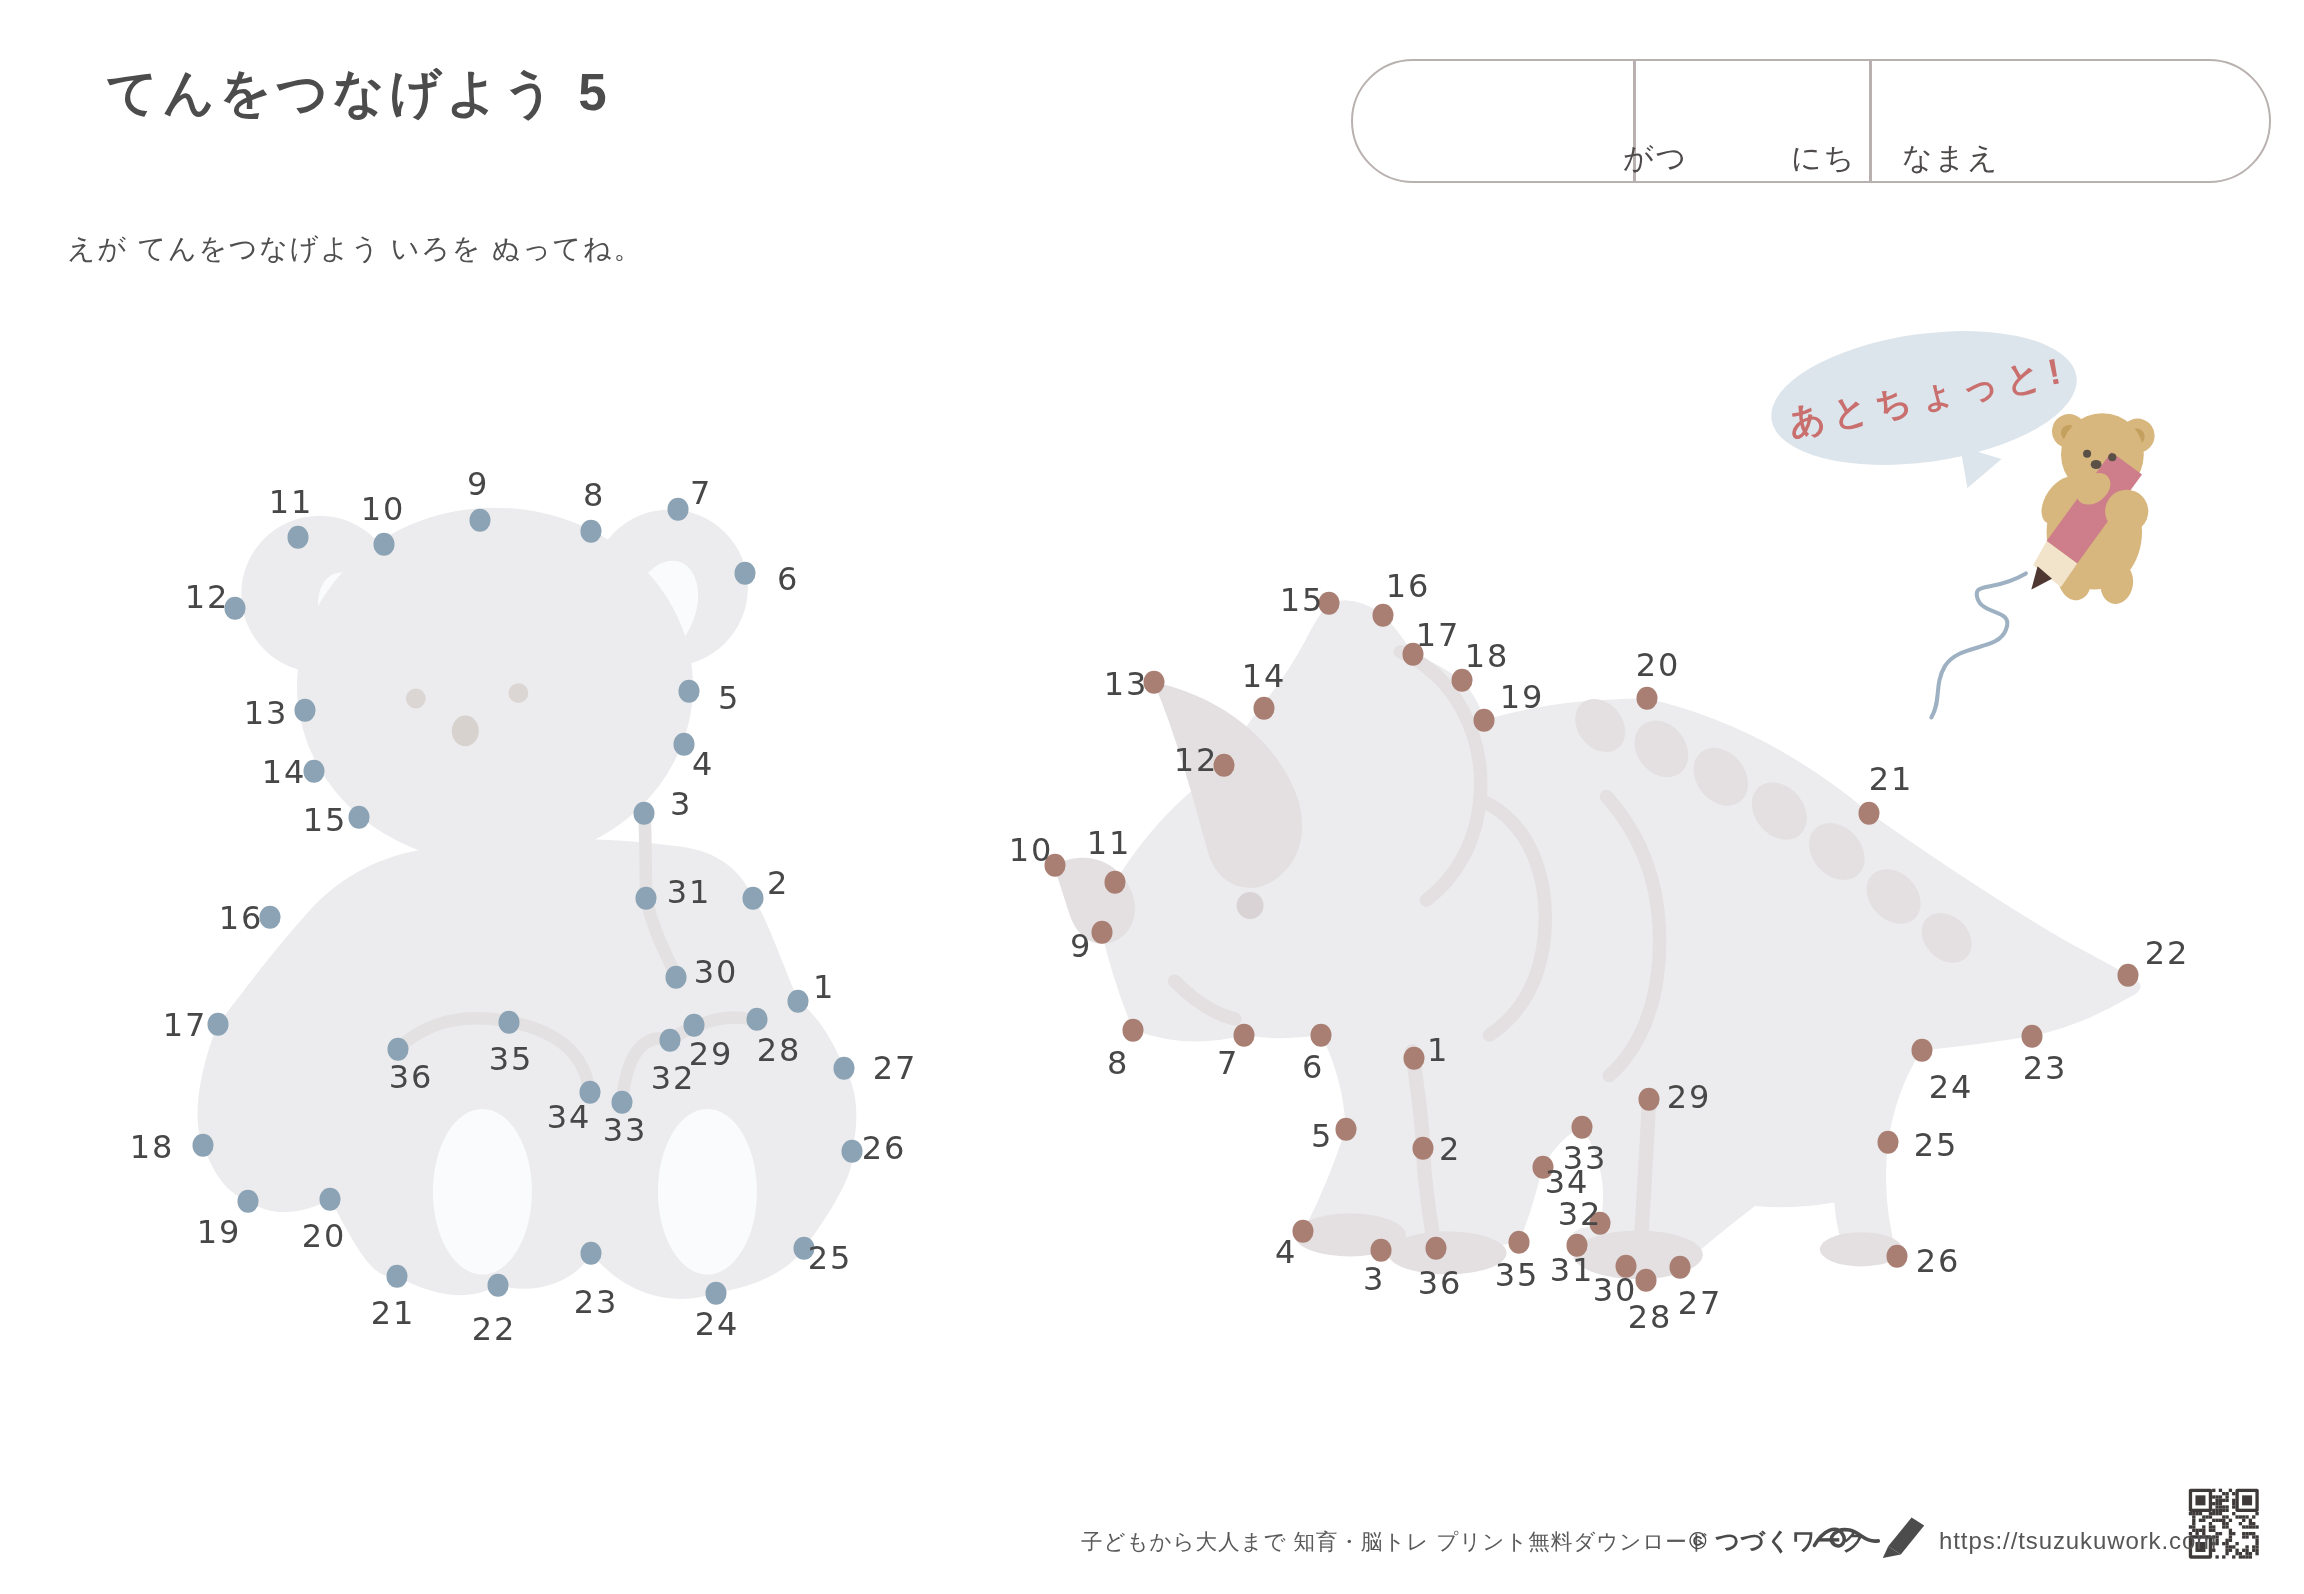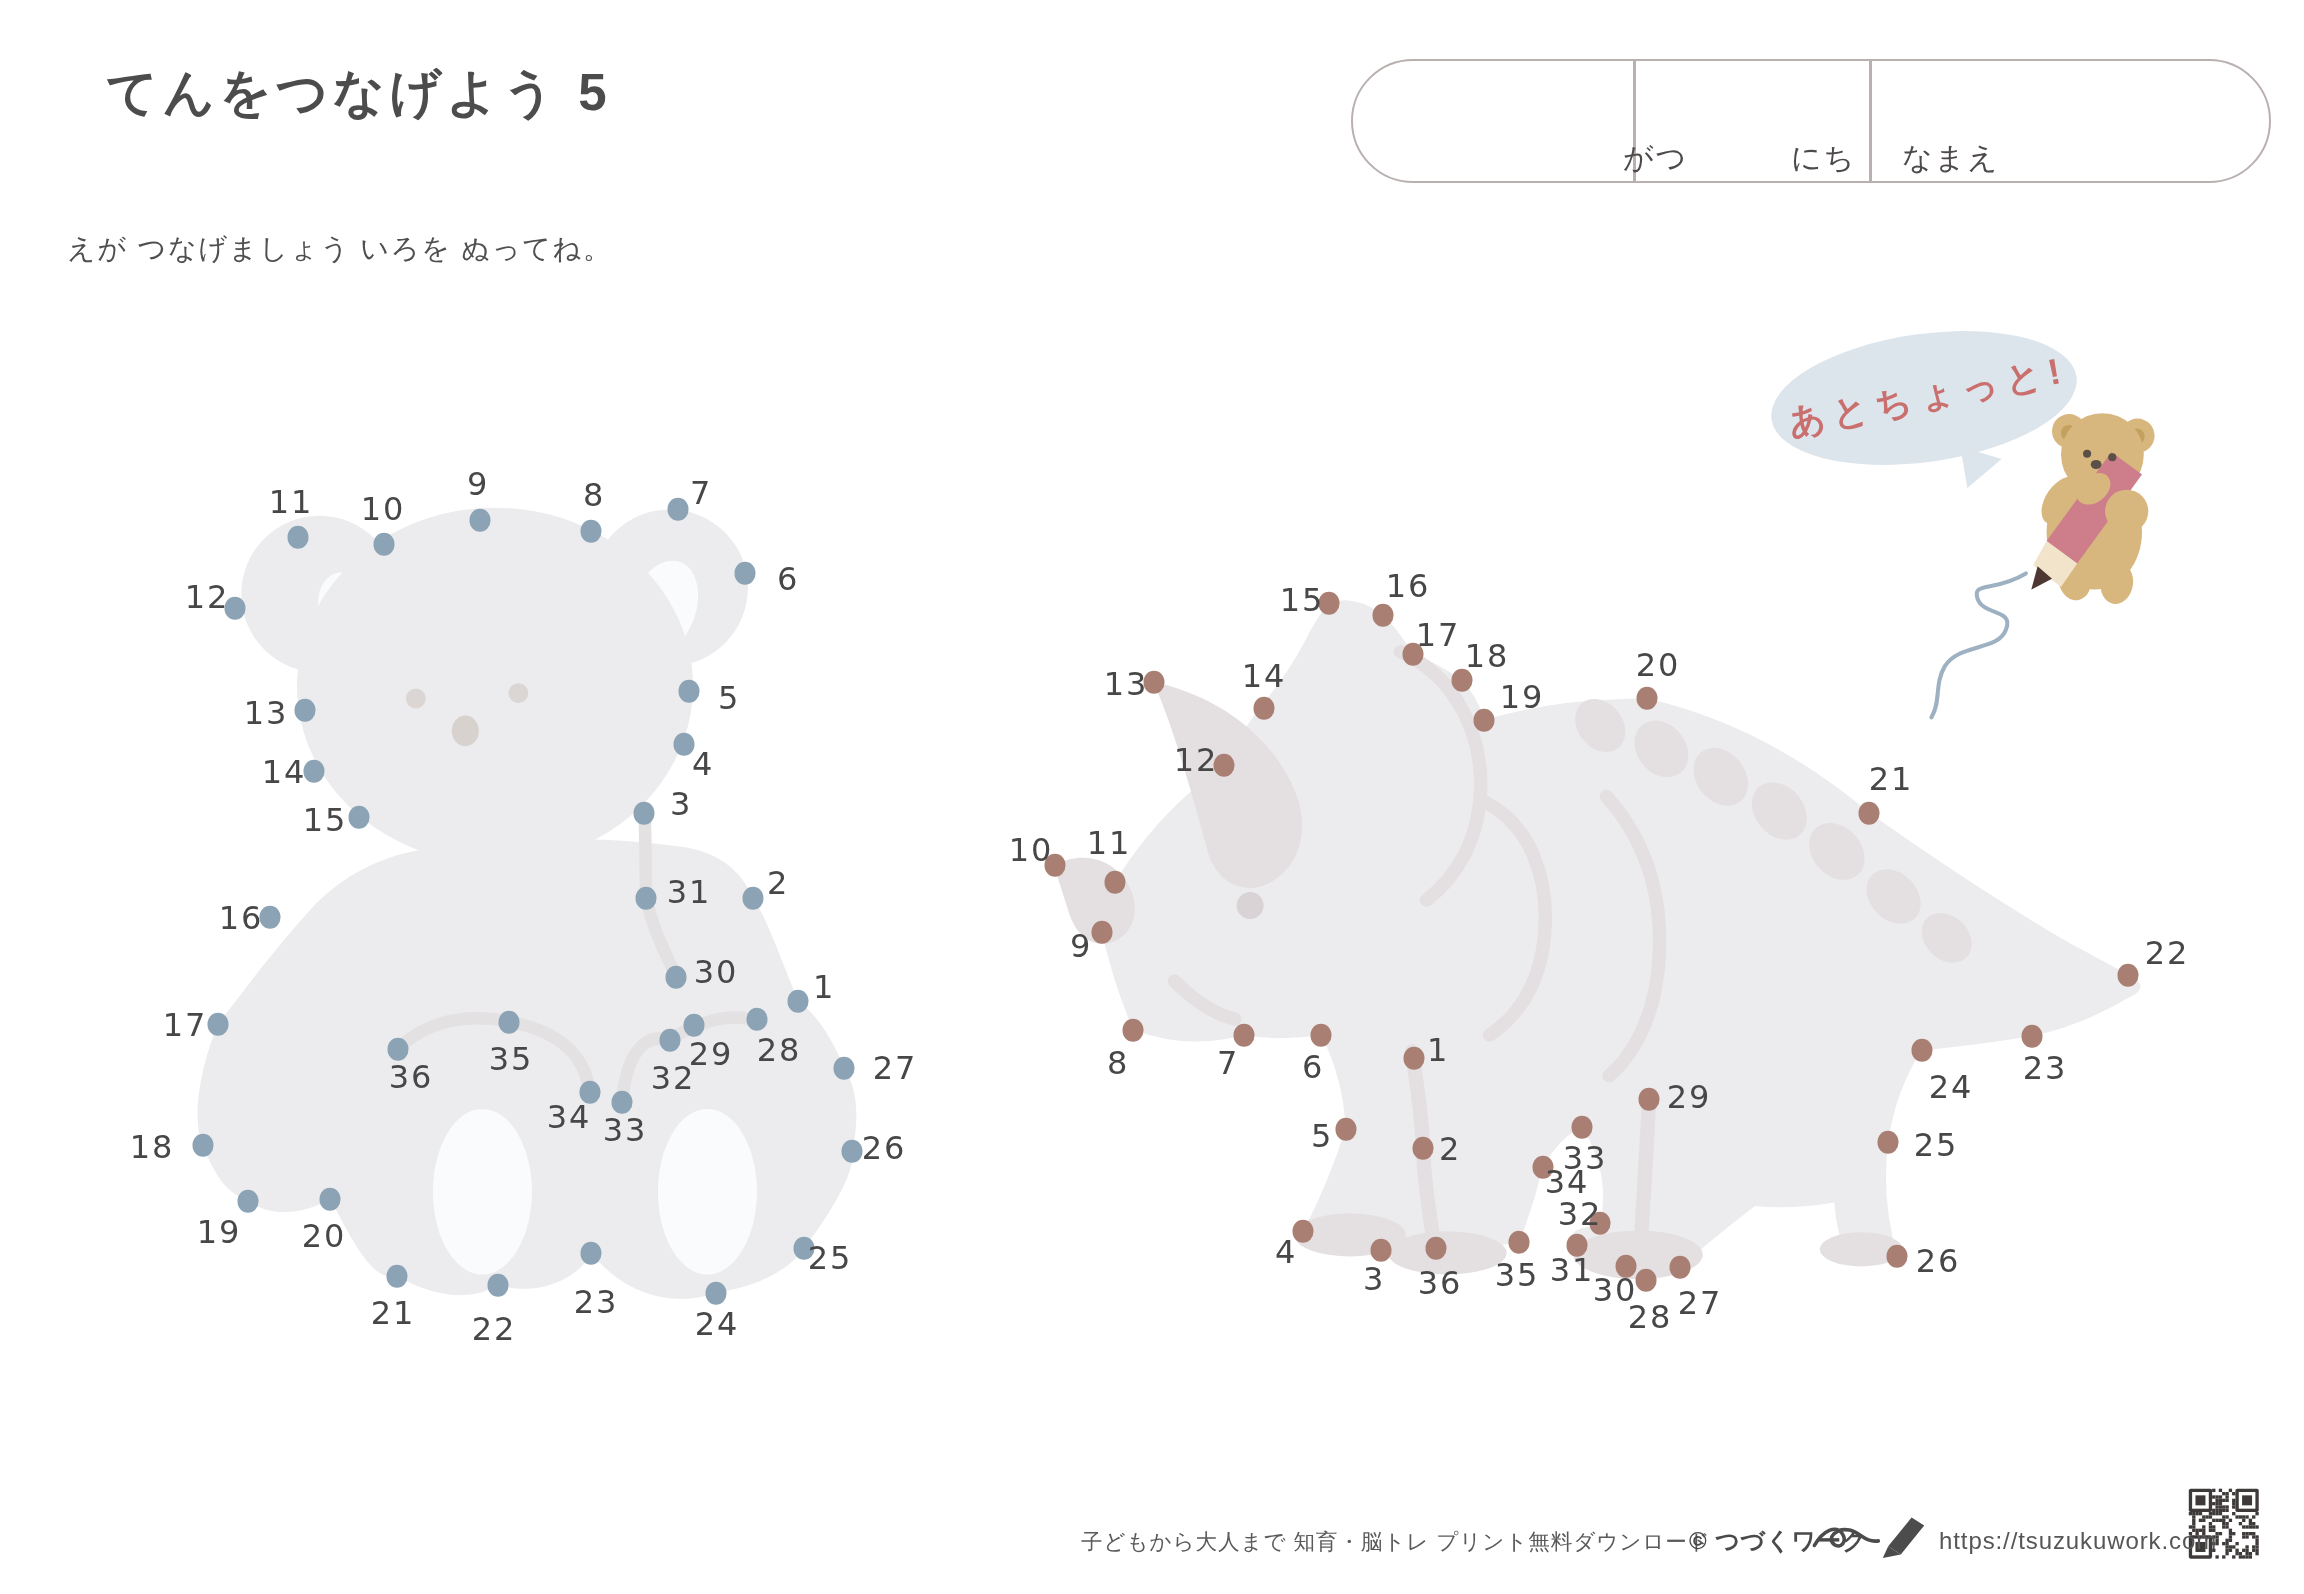--- a/index.html
+++ b/index.html
@@ -304,21 +304,21 @@
         <rect x="51.800000000000004" y="0" width="25.900000000000002" height="25.900000000000002" rx="2"></rect>
         <rect x="55.5" y="3.7" width="18.5" height="18.5" fill="#fff"></rect>
         <rect x="59.2" y="7.4" width="11.100000000000001" height="11.100000000000001"></rect>
         <rect x="0" y="51.800000000000004" width="25.900000000000002" height="25.900000000000002" rx="2"></rect>
         <rect x="3.7" y="55.5" width="18.5" height="18.5" fill="#fff"></rect>
         <rect x="7.4" y="59.2" width="11.100000000000001" height="11.100000000000001"></rect>
       </g>
   </svg>
 
   <h1 id="page-title" class="txt">てんをつなげよう 5</h1>
-  <p id="instr2" class="txt instr">えが つなげましょう いろを ぬってね。</p>
+  <p id="instr2" class="txt instr">えが てんをつなげよう いろを ぬってね。</p>
 
   <div id="name-box"></div>
   <div id="vdiv1" class="vdiv"></div>
   <div id="vdiv2" class="vdiv"></div>
   <span id="gatsu" class="txt box-label">がつ</span>
   <span id="nichi" class="txt box-label">にち</span>
   <span id="namae" class="txt box-label">なまえ</span>
 
   <div id="bubble"></div>
   <div id="bubble-text" class="txt">あとちょっと!</div>

